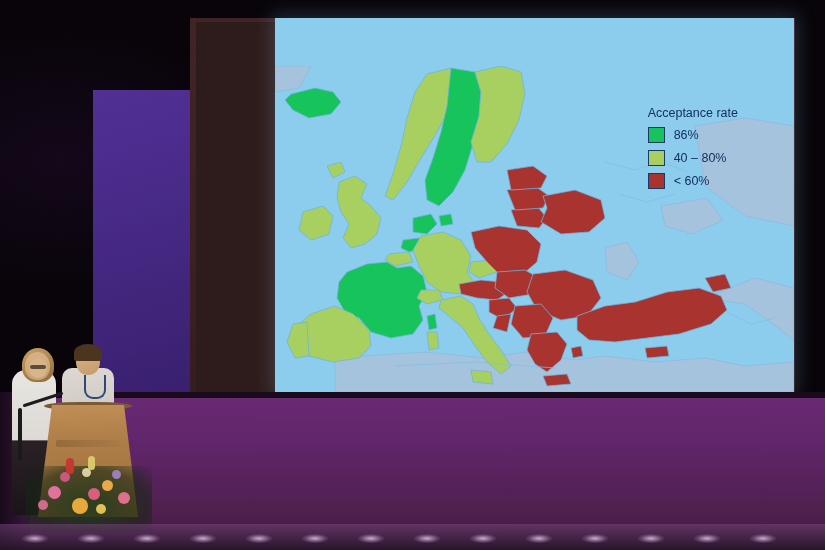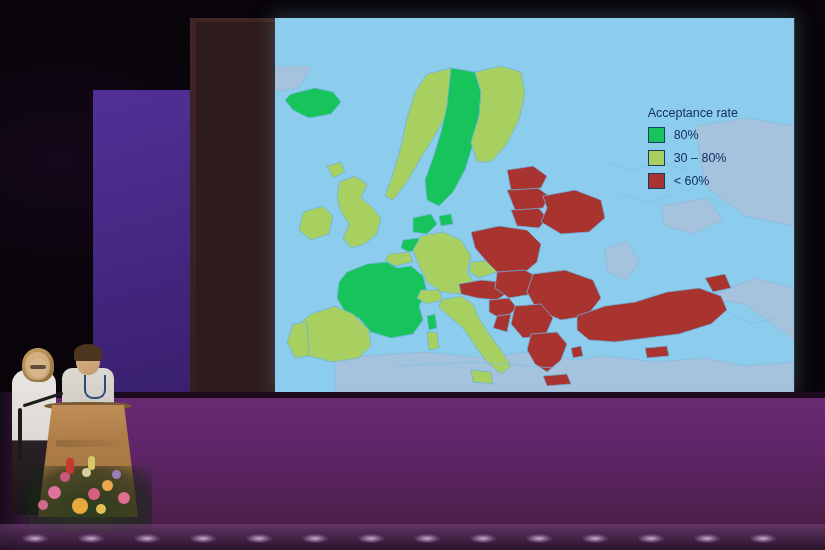--- a/index.html
+++ b/index.html
@@ -225,26 +225,26 @@
             <path d="M120 300 L200 296 L280 302"></path>
           </g>
         </svg>
       </div>
 
       <div class="legend">
         <div class="legend-title">Acceptance rate</div>
 
         <div class="legend-row">
           <span class="legend-swatch" style="background:#17c45c"></span>
-          <span class="legend-label">80%</span>
+          <span class="legend-label">86%</span>
         </div>
 
         <div class="legend-row">
           <span class="legend-swatch" style="background:#a8d060"></span>
-          <span class="legend-label">30 – 80%</span>
+          <span class="legend-label">40 – 80%</span>
         </div>
 
         <div class="legend-row">
           <span class="legend-swatch" style="background:#a8332f"></span>
           <span class="legend-label">&lt; 60%</span>
         </div>
       </div>
 
     </div>
   </div>

